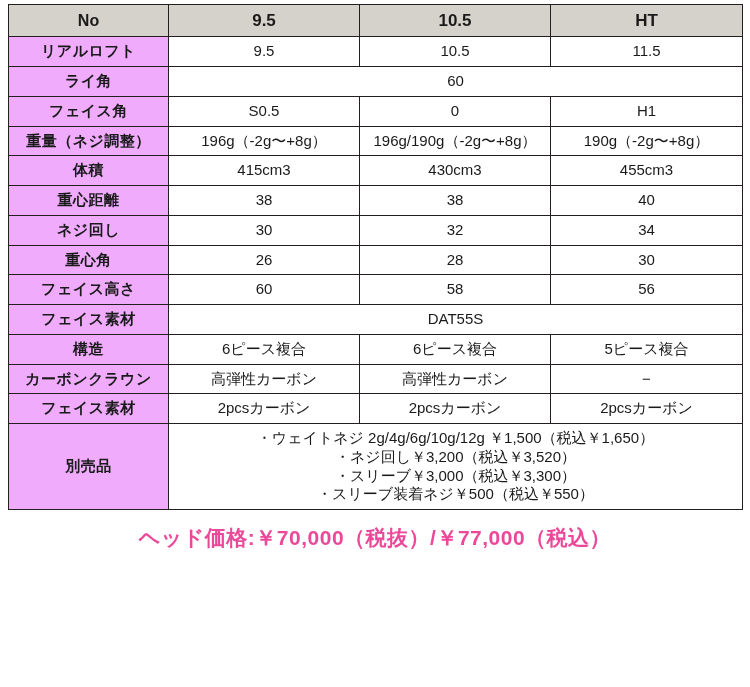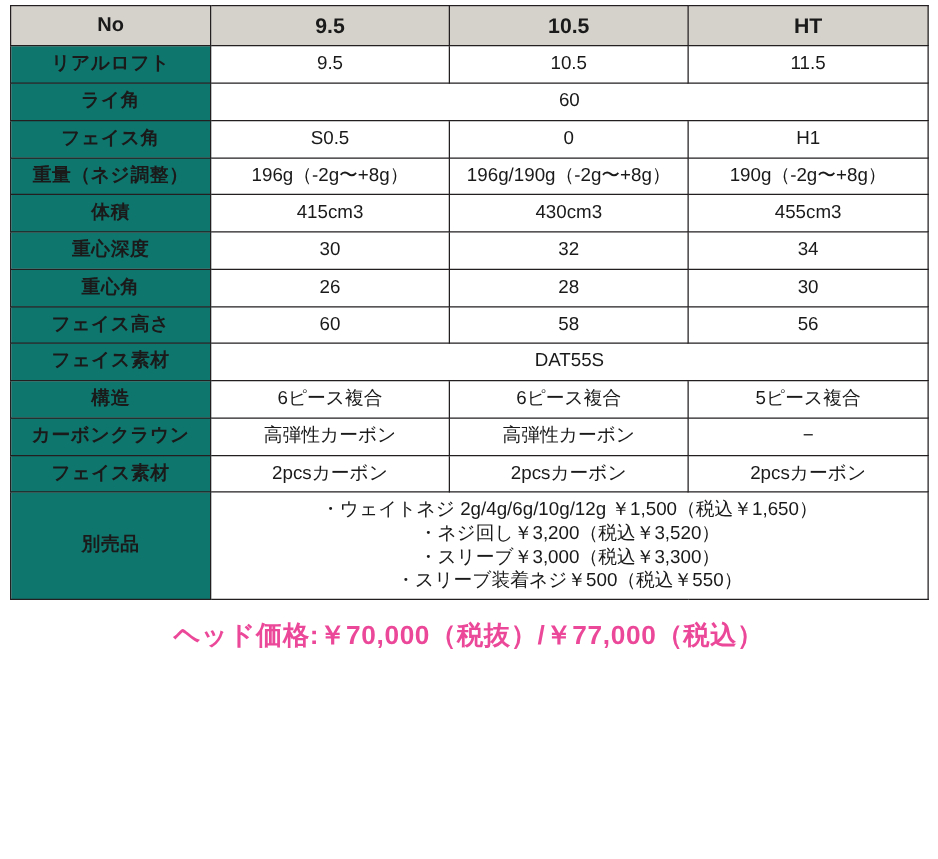--- a/index.html
+++ b/index.html
@@ -36,21 +36,21 @@
     border: 1px solid #231f20;
     text-align: center;
     vertical-align: middle;
     font-size: 15px;
     font-weight: normal;
     padding: 5px 2px;
     line-height: 1.25;
     background: #ffffff;
   }
   table.spec th.rowhead {
-    background: #0f766e;
+    background: #f0abfc;
     font-weight: bold;
     font-size: 15px;
     letter-spacing: 0.5px;
   }
   table.spec th.colhead {
     background: #d5d2cb;
     font-weight: bold;
     font-size: 16px;
   }
   table.spec th.colhead.num {
@@ -129,23 +129,29 @@
       </tr>
 
 
       <tr>
         <th class="rowhead">体積</th>
         <td class="val">415cm3</td>
         <td class="val">430cm3</td>
         <td class="val">455cm3</td>
       </tr>
 
-
-      <tr>
-        <th class="rowhead">重心深度</th>
+      <tr>
+        <th class="rowhead">重心距離</th>
+        <td class="val">38</td>
+        <td class="val">38</td>
+        <td class="val">40</td>
+      </tr>
+
+      <tr>
+        <th class="rowhead">ネジ回し</th>
         <td class="val">30</td>
         <td class="val">32</td>
         <td class="val">34</td>
       </tr>
 
       <tr>
         <th class="rowhead">重心角</th>
         <td class="val">26</td>
         <td class="val">28</td>
         <td class="val">30</td>

